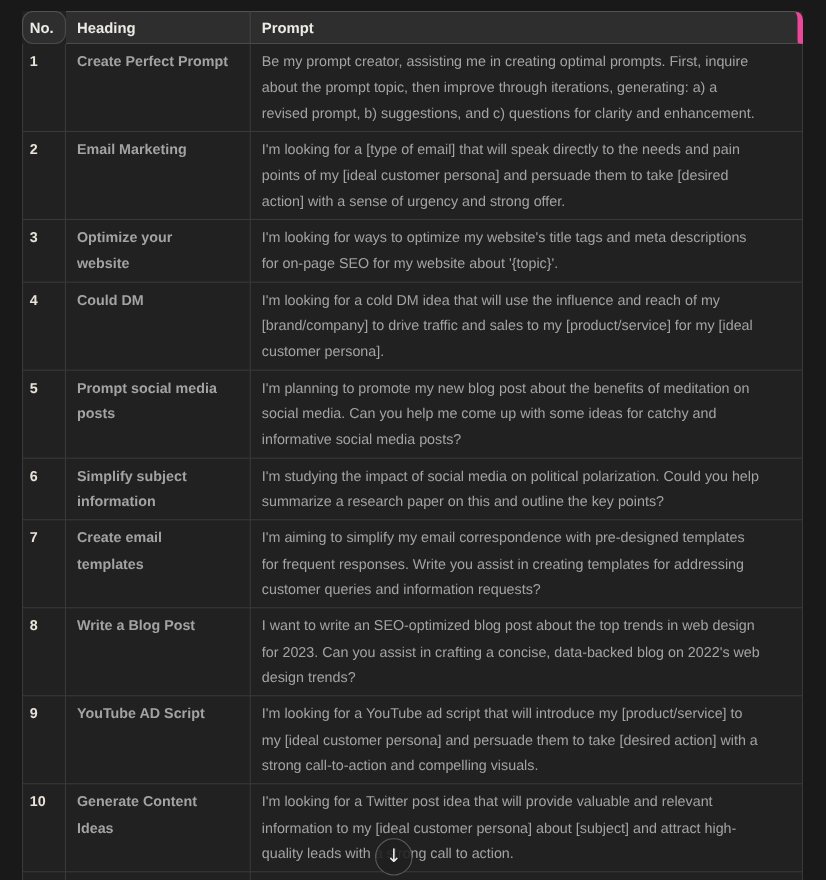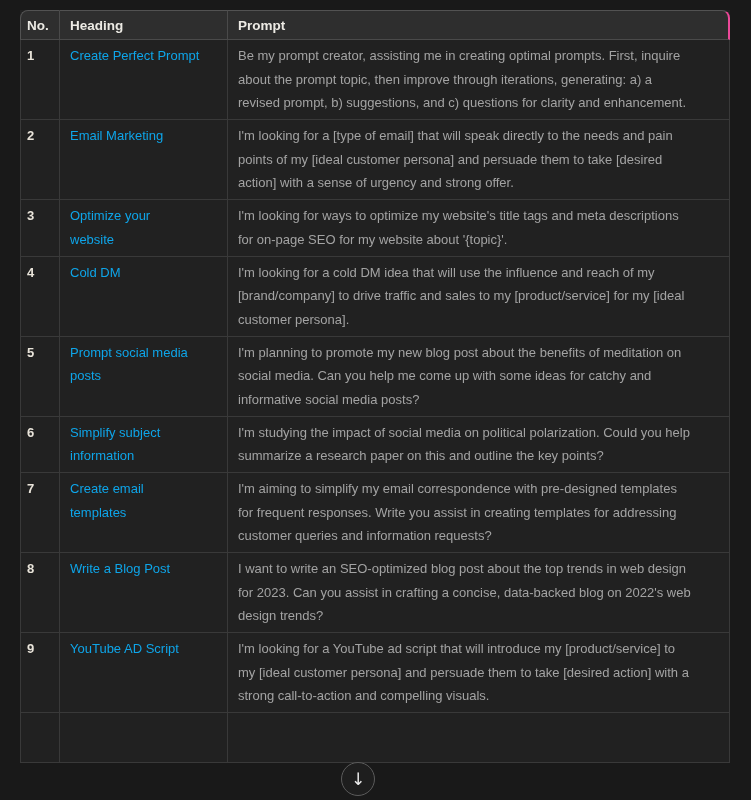--- a/index.html
+++ b/index.html
@@ -28,36 +28,36 @@
     font-weight: 700;
     text-align: left;
     padding: 3.5px 10px;
     line-height: 21px;
     border-top: 1px solid #525252;
     border-bottom: 1px solid #4a4a4a;
     border-right: 1px solid #4a4a4a;
     white-space: nowrap;
     overflow: hidden;
   }
-  th:first-child { border-left: 1px solid #525252; border-top-left-radius: 8px; padding-left: 6px; }
-  th:last-child  { border-right: 2px solid #ec4899; border-top-right-radius: 8px; }
+  th:first-child { border-left: 1px solid #525252; border-top-left-radius: 8px; padding-left: 6px; border-radius: 10px; }
+  th:last-child  { border-right: 5px solid #ec4899; border-top-right-radius: 8px; }
   td {
     vertical-align: top;
     border-bottom: 1px solid #393939;
     border-right: 1px solid #393939;
     padding: 4px 10px 4.5px 10px;
     font-size: 13px;
     line-height: 23.5px;
     white-space: pre-line;
     color: #a3a3a3;
     overflow: hidden;
   }
   td:first-child { border-left: 1px solid #393939; padding-left: 6px; }
   td.c-no      { font-weight: 700; color: #e9e4da; }
-  td.c-heading { font-weight: 400; color: #0ea5e9; }
+  td.c-heading { font-weight: 700; color: #a3a3a3; }
   tr.partial td { height: 40px; }
   .scroll-btn {
     position: absolute;
     left: 341px; top: 762px;
     width: 34px; height: 34px;
     border-radius: 50%;
     background: rgba(31,31,31,0.88);
     border: 1px solid #5b5b5b;
     display: flex; align-items: center; justify-content: center;
     cursor: pointer;
@@ -108,21 +108,21 @@
   <tr>
     <td class="c-no">3</td>
     <td class="c-heading">Optimize your
 website</td>
     <td class="c-prompt">I'm looking for ways to optimize my website's title tags and meta descriptions
 for on-page SEO for my website about '{topic}'.</td>
   </tr>
 
   <tr>
     <td class="c-no">4</td>
-    <td class="c-heading">Cold DM</td>
+    <td class="c-heading">Could DM</td>
     <td class="c-prompt">I'm looking for a cold DM idea that will use the influence and reach of my
 [brand/company] to drive traffic and sales to my [product/service] for my [ideal
 customer persona].</td>
   </tr>
 
   <tr>
     <td class="c-no">5</td>
     <td class="c-heading">Prompt social media
 posts</td>
     <td class="c-prompt">I'm planning to promote my new blog post about the benefits of meditation on
@@ -156,20 +156,28 @@
   </tr>
 
   <tr>
     <td class="c-no">9</td>
     <td class="c-heading">YouTube AD Script</td>
     <td class="c-prompt">I'm looking for a YouTube ad script that will introduce my [product/service] to
 my [ideal customer persona] and persuade them to take [desired action] with a
 strong call-to-action and compelling visuals.</td>
   </tr>
 
+  <tr>
+    <td class="c-no">10</td>
+    <td class="c-heading">Generate Content
+Ideas</td>
+    <td class="c-prompt">I'm looking for a Twitter post idea that will provide valuable and relevant
+information to my [ideal customer persona] about [subject] and attract high-
+quality leads with a strong call to action.</td>
+  </tr>
 
   <tr class="partial">
     <td class="c-no"></td>
     <td class="c-heading"></td>
     <td class="c-prompt"></td>
   </tr>
 </tbody>
   </table>
 </div>
 

